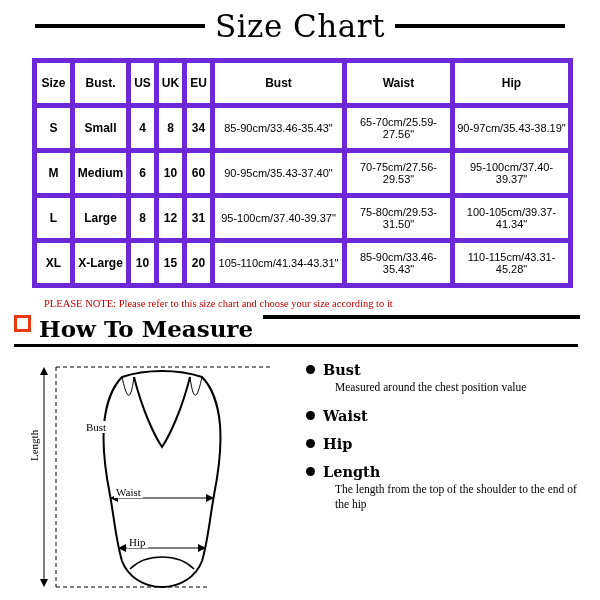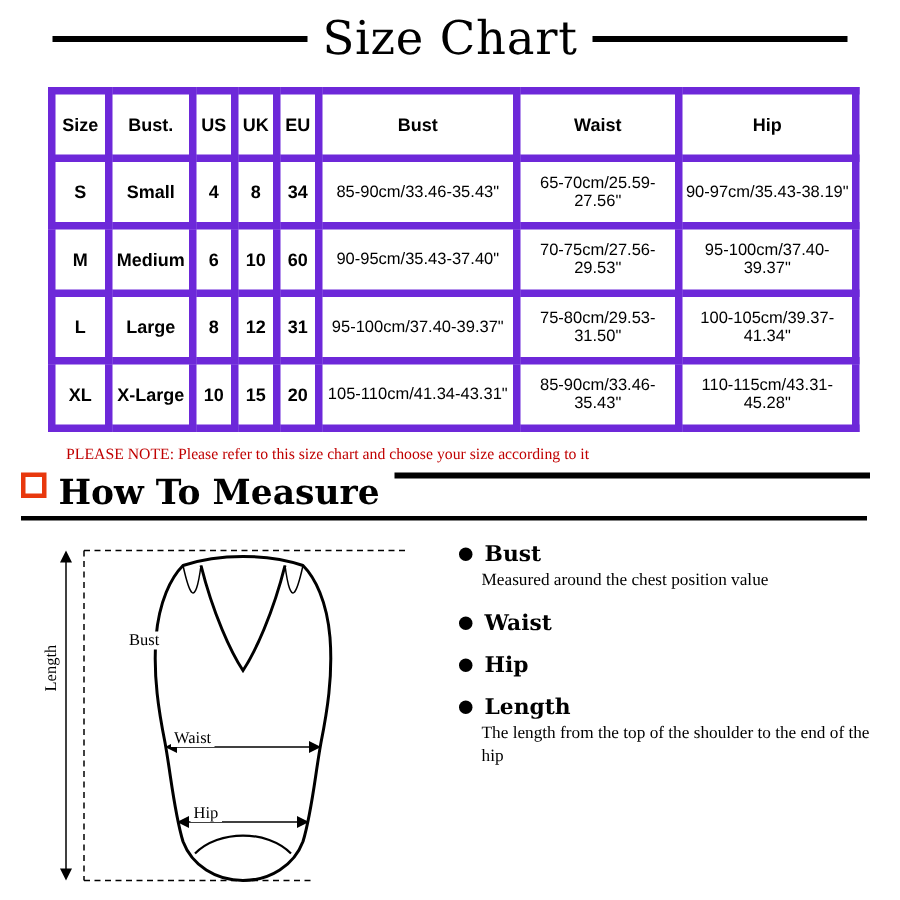--- a/index.html
+++ b/index.html
@@ -148,21 +148,21 @@
     flex: 0 0 auto;
   }
   .legend-title {
     font-weight: bold;
     font-size: 14.5px;
     font-family: "DejaVu Serif", serif;
   }
   .legend-desc {
     font-family: "Liberation Serif", serif;
     font-size: 11.5px;
-    margin-left: 15px;
+    margin-left: 29px;
     margin-top: 2px;
     line-height: 1.35;
   }
 
   
   .diagram svg { position: absolute; top: 0; left: 0; }
   .dlabel {
     position: absolute;
     font-family: "Liberation Serif", serif;
     font-size: 11px;

